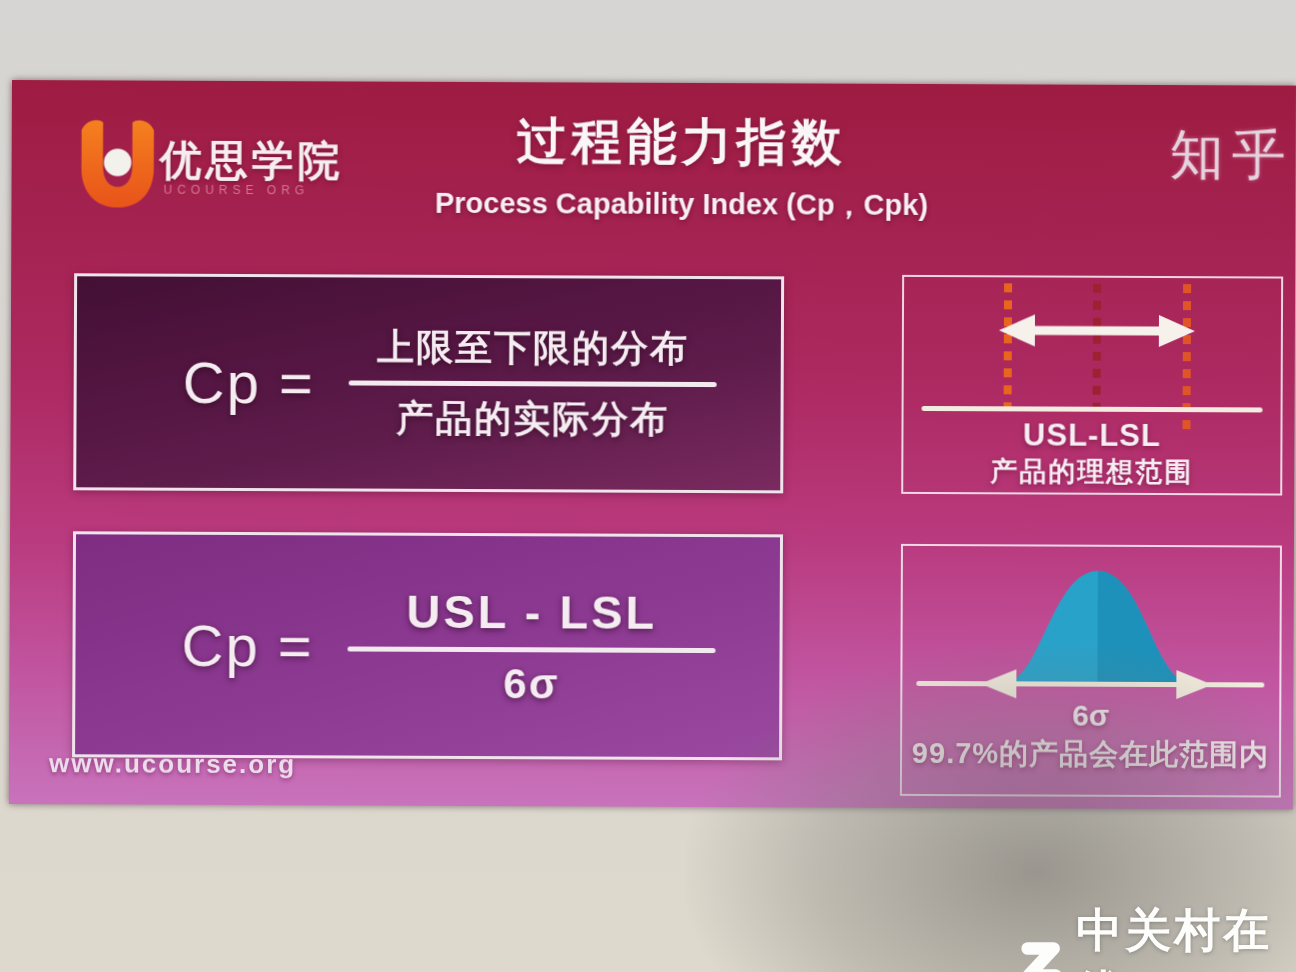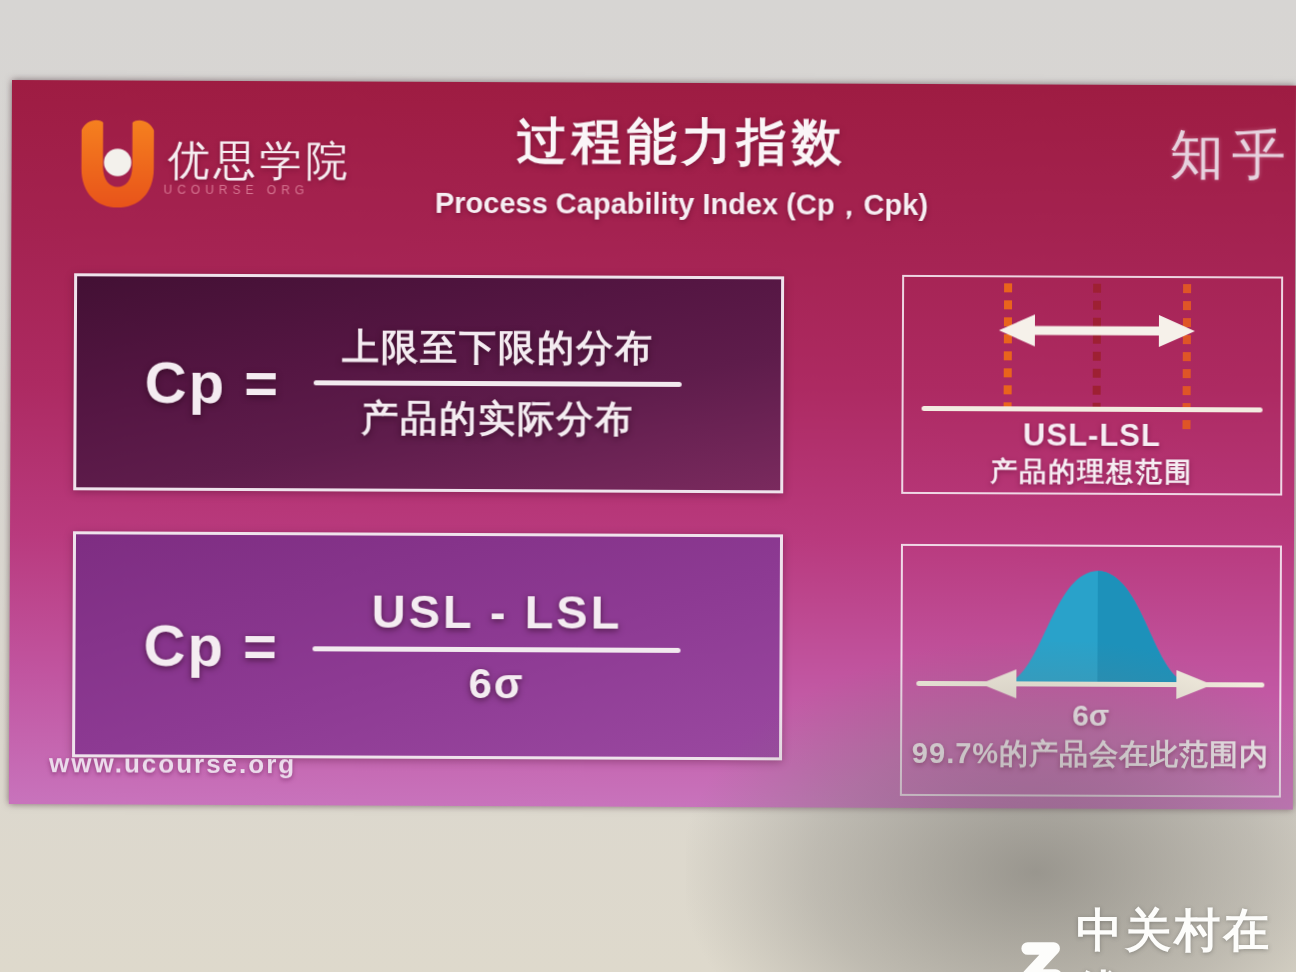--- a/index.html
+++ b/index.html
@@ -16,22 +16,22 @@
     position:absolute; left:12px; top:80px; width:1284px; height:724px;
     background:linear-gradient(180deg,#9e1c42 0%,#a42250 20%,#ad2a62 42%,#b93a7e 63%,#c155a0 82%,#c873bc 100%);
     box-shadow:0 0 7px rgba(50,20,30,.55);
     transform:rotate(.25deg); transform-origin:0 0;
     filter:blur(.3px);
   }
 
   
   .logo { position:absolute; left:62px; top:33px; width:88px; height:102px; }
   .brand-name {
-    position:absolute; left:156px; top:52px;
-    font-size:42px; font-weight:400; color:#f6edf1; letter-spacing:4px;
+    position:absolute; left:148px; top:52px;
+    font-size:42px; font-weight:700; color:#f6edf1; letter-spacing:4px;
     text-shadow:0 2px 5px rgba(90,10,40,.5);
   }
   .brand-tagline {
     position:absolute; left:152px; top:102px;
     font-size:12px; font-weight:400; color:rgba(255,185,200,.55); letter-spacing:5px;
   }
   .title-block { position:absolute; left:330px; top:26px; width:680px; text-align:center; }
   .title {
     font-size:50px; font-weight:700; color:#faf5f7; letter-spacing:5px;
     text-shadow:0 2px 6px rgba(90,10,40,.55);
@@ -50,22 +50,23 @@
   .fbox {
     position:absolute; left:63px; width:710px;
     border:3px solid #efe3ec; box-shadow:0 2px 8px rgba(60,5,35,.35);
   }
   .fbox-1 { top:193px; height:217px;
     background:linear-gradient(168deg,#431034 0%,#551643 38%,#5e1c4b 62%,#7a2a5e 100%); }
   .fbox-2 { top:451px; height:226px;
     background:linear-gradient(165deg,#7e2d82 0%,#8d3a93 55%,#9a48a0 100%); }
   .formula { display:flex; align-items:center; height:100%; padding-left:68px; gap:34px; }
   .lhs {
-    font-size:58px; font-weight:700; color:#f4ecf1; letter-spacing:2px;
+    font-size:58px; font-weight:400; color:#f4ecf1; letter-spacing:2px;
     text-shadow:0 2px 6px rgba(40,5,25,.6);
+    margin-left:38px;
   }
   .frac { text-align:center; color:#f4ecf1; text-shadow:0 2px 6px rgba(40,5,25,.6); }
   .frac .num, .frac .den { font-weight:700; letter-spacing:2px; padding:6px 14px; }
   .fbox-1 .num, .fbox-1 .den { font-size:37px; }
   .fbox-2 .num { font-size:47px; letter-spacing:3px; }
   .fbox-2 .den { font-size:42px; }
   .frac .bar { width:368px; height:5px; background:#f2eaef; border-radius:3px; margin:2px auto; }
 
   
   .rbox { position:absolute; left:891px; width:381px; border:2px solid rgba(247,238,245,.88); }

